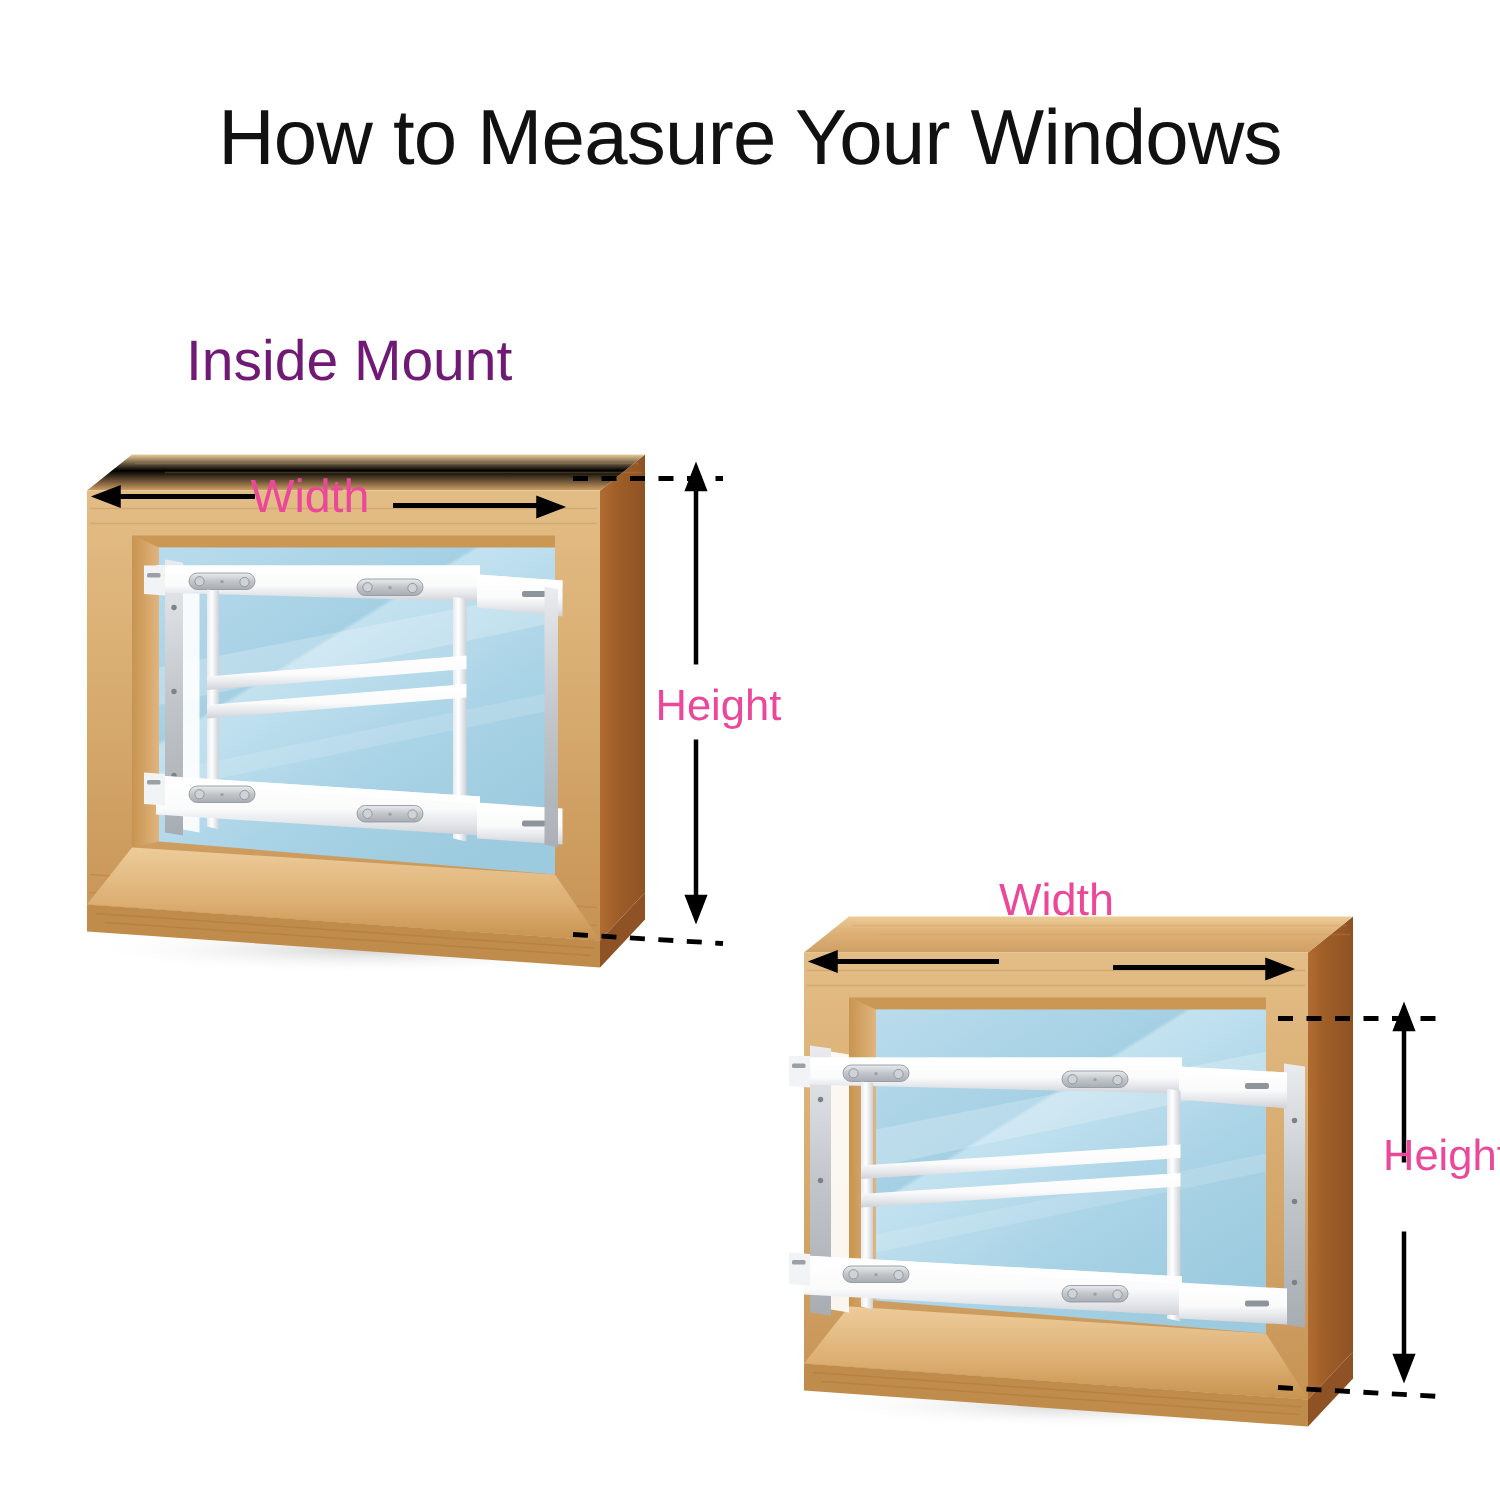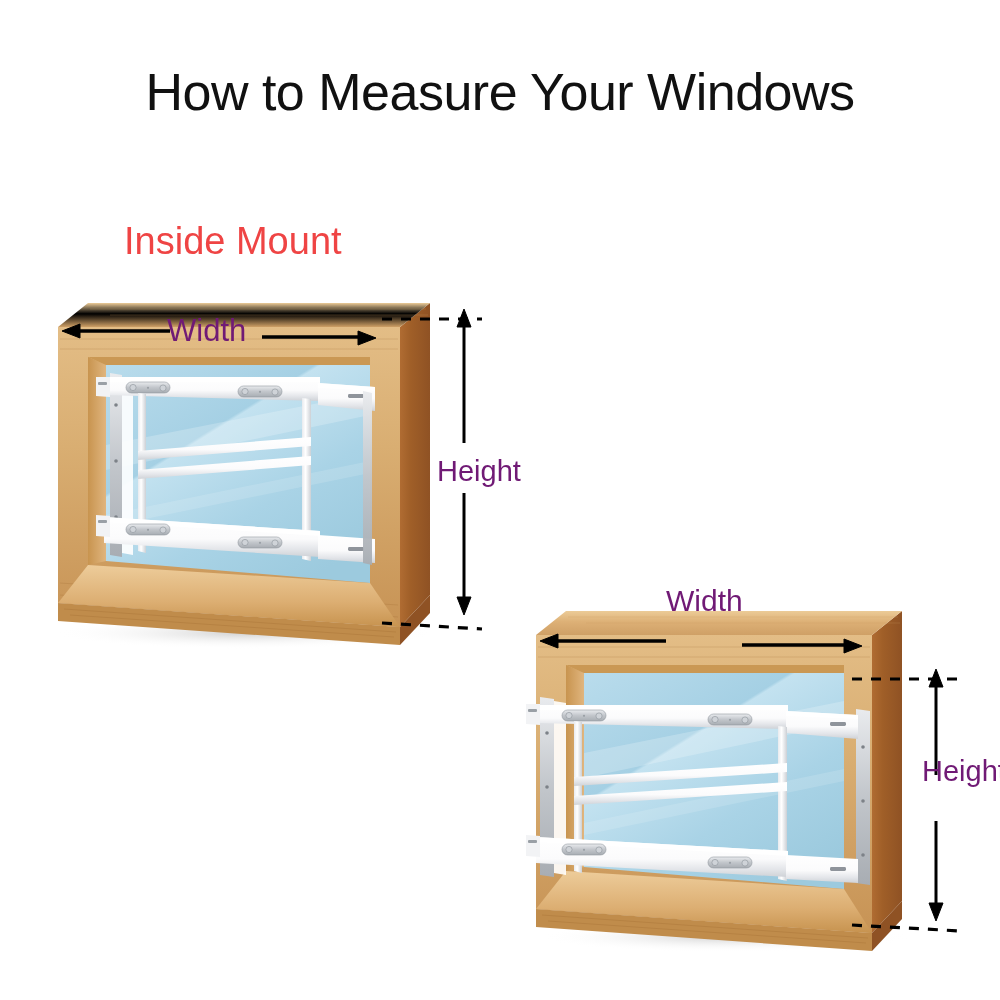--- a/index.html
+++ b/index.html
@@ -25,40 +25,40 @@
     font-weight: 400;
     color: #111;
     white-space: nowrap;
   }
 
   
   .sect-label {
     position: absolute;
     font-size: 38px;
     font-weight: 400;
-    color: #ef4444;
+    color: #701a75;
     white-space: nowrap;
     letter-spacing: 0px;
   }
   #lbl-inside  { left: 124px; top: 220px; }
   #lbl-surface { left: 592px; top: 508px; }
 
   
   .diagram { position: absolute; }
   #diagram-inside  { left: 30px;  top: 265px;  width: 520px; height: 400px; }
   #diagram-surface { left: 500px; top: 565px;  width: 510px; height: 400px; }
 
   
   .diagram svg { display:block; width: 100%; height: 100%; overflow: visible; }
 
   
   .dim-text {
     position: absolute;
     font-size: 30px;
-    color: #701a75;
+    color: #ec4899;
     white-space: nowrap;
     background: transparent;
     font-weight: 400;
   }
 
   #dim-w-inside   { left: 167px; top: 313px; font-size: 31px; }
   #dim-h-inside   { left: 437px; top: 455px; font-size: 29px; }
   #dim-w-surface  { left: 666px; top: 584px; font-size: 30px; }
   #dim-h-surface  { left: 922px; top: 755px; font-size: 29px; }
 </style>

